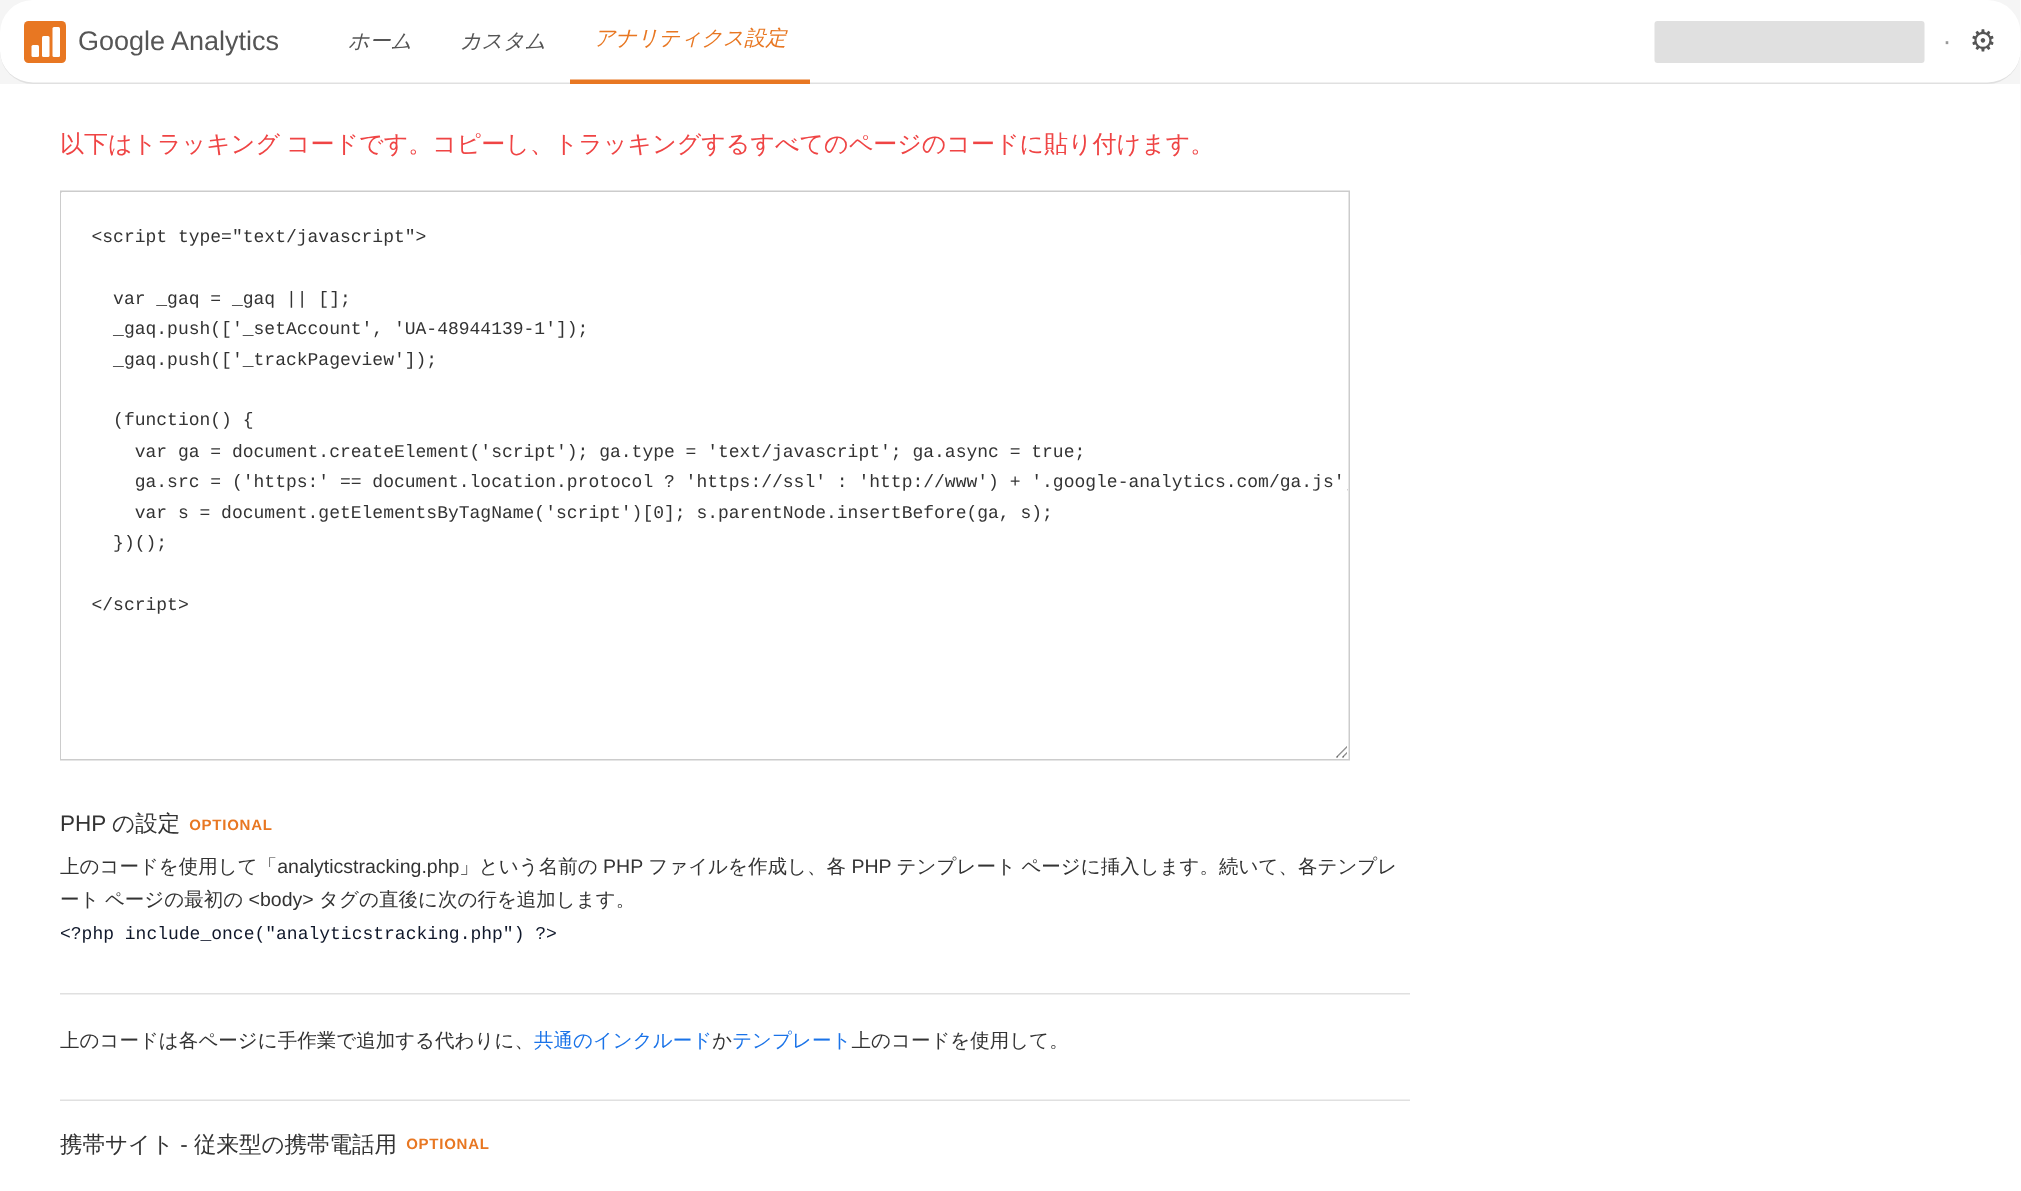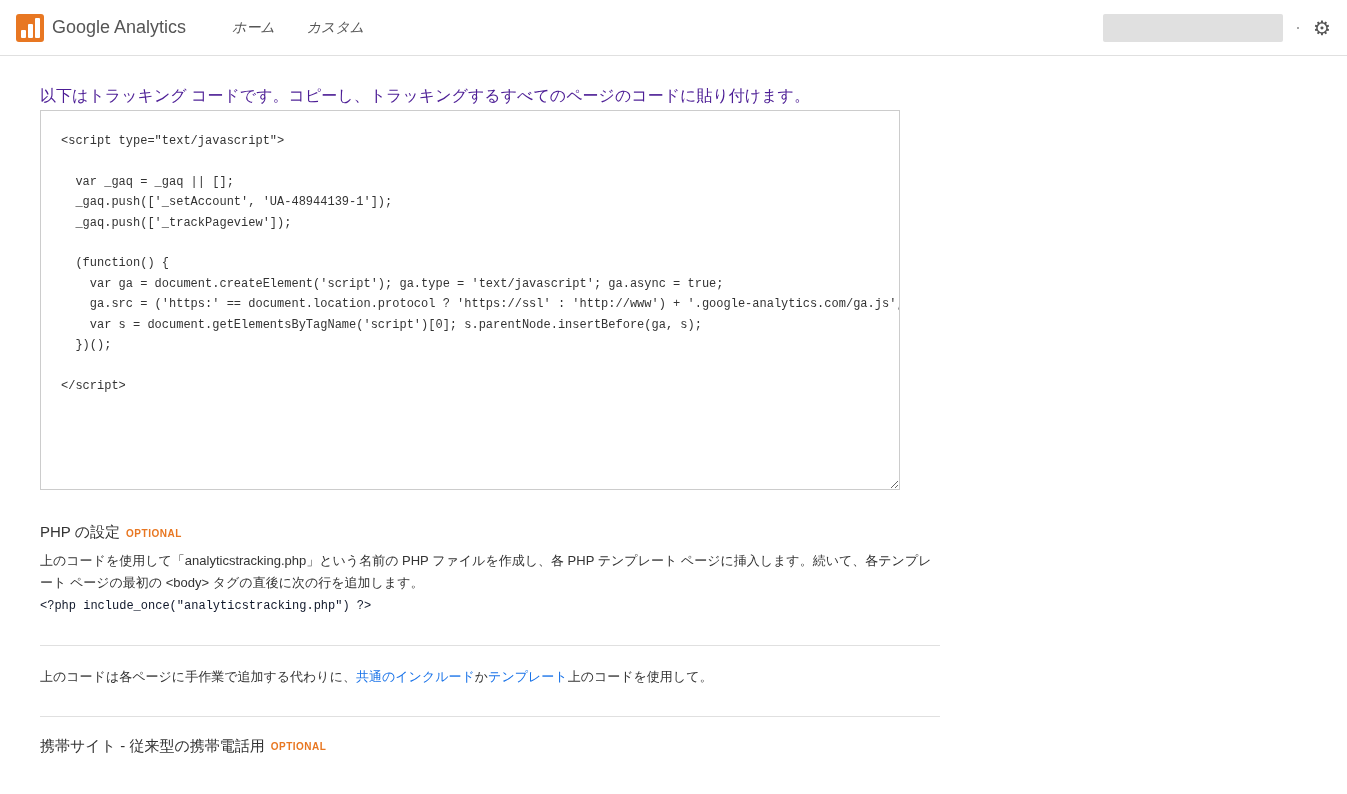--- a/index.html
+++ b/index.html
@@ -9,20 +9,21 @@
     .header {
       display: flex;
       align-items: center;
       background: #fff;
       height: 56px;
       padding: 0 16px;
       border-bottom: 1px solid #e0e0e0;
       position: fixed;
       top: 0; left: 0; right: 0;
       z-index: 100;
+      border-radius: 22px;
     }
     .logo-area {
       display: flex;
       align-items: center;
       margin-right: 30px;
     }
     .logo-icon {
       width: 28px;
       height: 28px;
       margin-right: 8px;
@@ -79,23 +80,24 @@
     
     .main-content {
       margin-top: 56px;
       padding: 30px 40px;
       background: #fff;
       min-height: calc(100vh - 56px);
     }
 
     .page-description {
       font-size: 16px;
-      color: #4c1d95;
-      margin-bottom: 3px;
+      color: #ef4444;
+      margin-bottom: 20px;
       font-weight: 400;
+      font-family: Liberation Serif, serif;
     }
 
     
     .code-box {
       border: 1px solid #ccc;
       background: #fff;
       padding: 20px;
       font-family: 'Courier New', monospace;
       font-size: 12px;
       color: #333;
@@ -165,20 +167,21 @@
       <rect x="5" y="16" width="5" height="8" rx="1" fill="white"></rect>
       <rect x="12" y="10" width="5" height="14" rx="1" fill="white"></rect>
       <rect x="19" y="4" width="5" height="20" rx="1" fill="white"></rect>
     </svg>
     <span class="logo-text">Google Analytics</span>
   </div>
 
   <nav class="nav">
     <a class="nav-item">ホーム</a>
     <a class="nav-item">カスタム</a>
+    <a class="nav-item active">アナリティクス設定</a>
   </nav>
 
   <div class="header-right">
     <div class="header-user-box"></div>
     <span class="header-dot">·</span>
     <span class="gear-icon">⚙</span>
   </div>
 </div>
 
 <div class="main-content">

